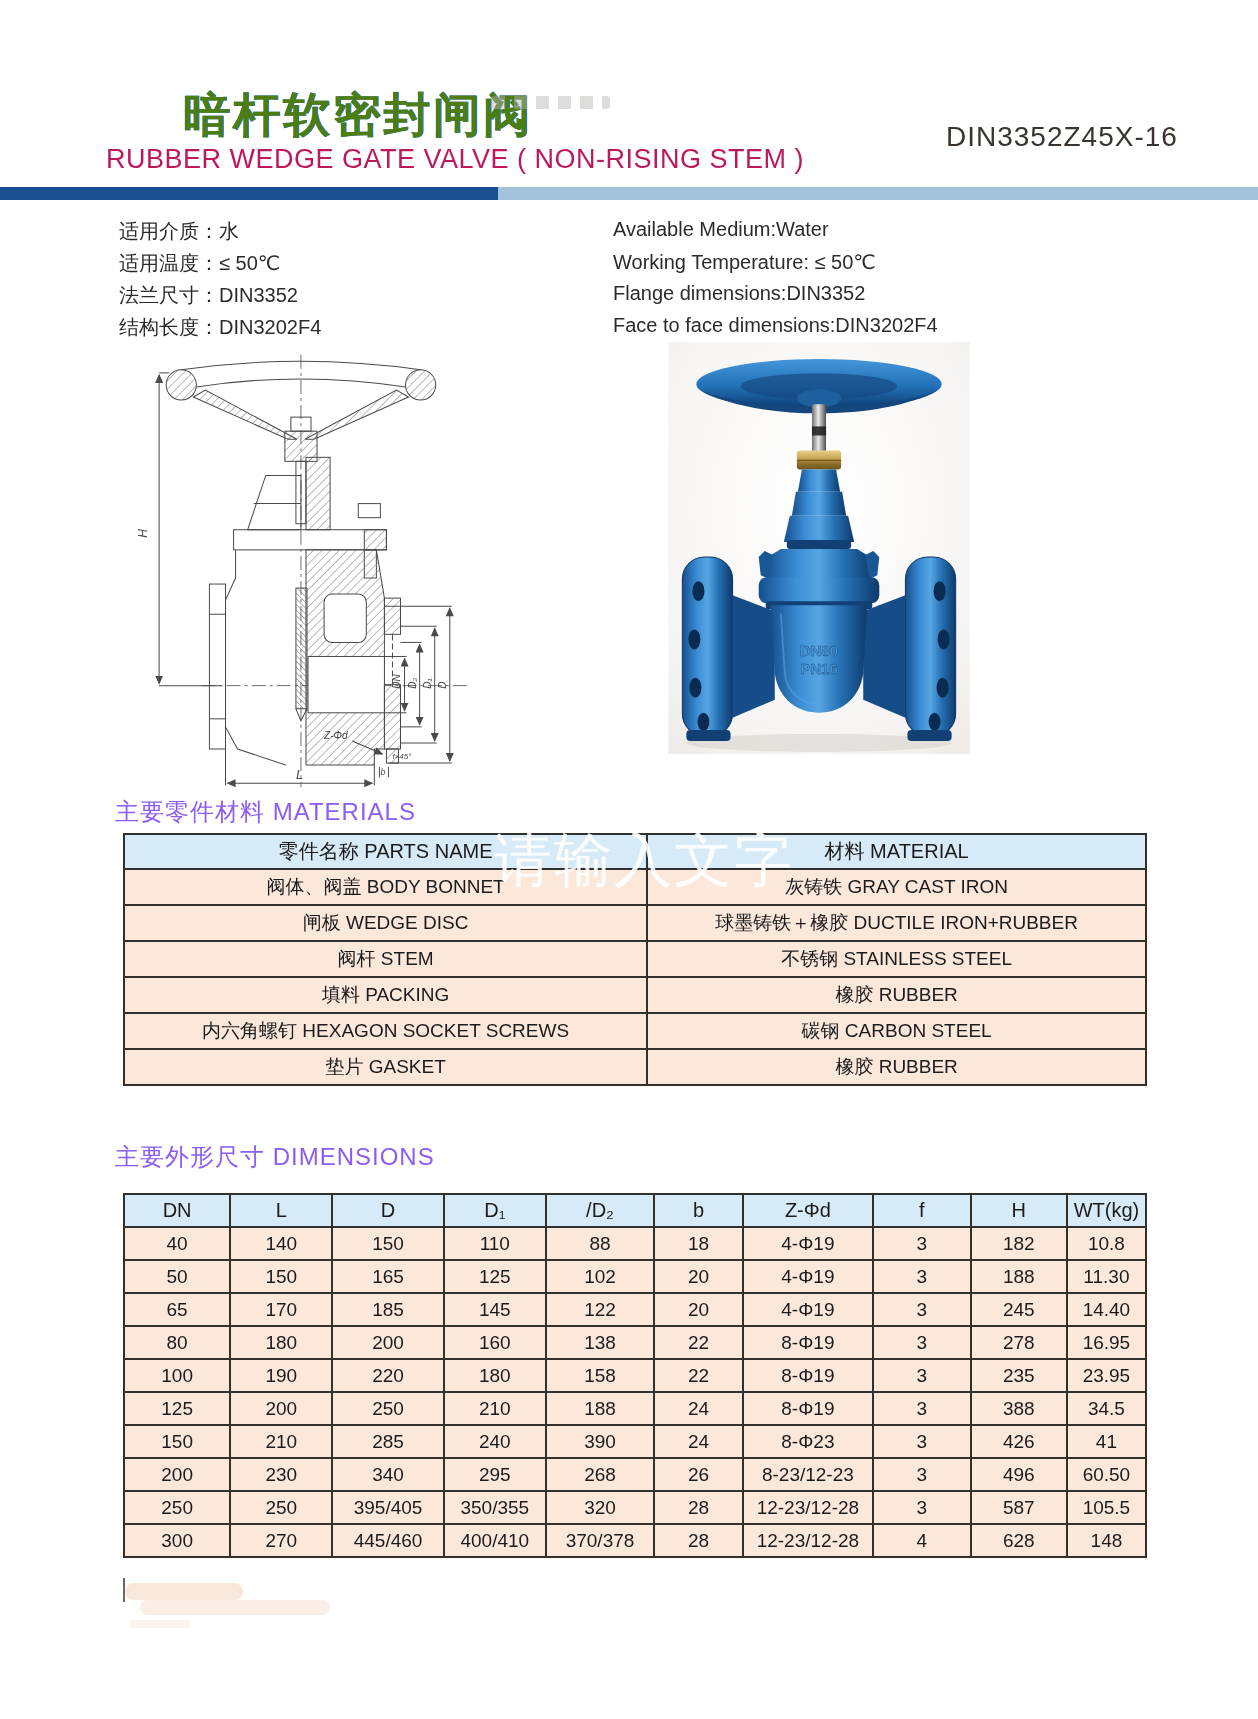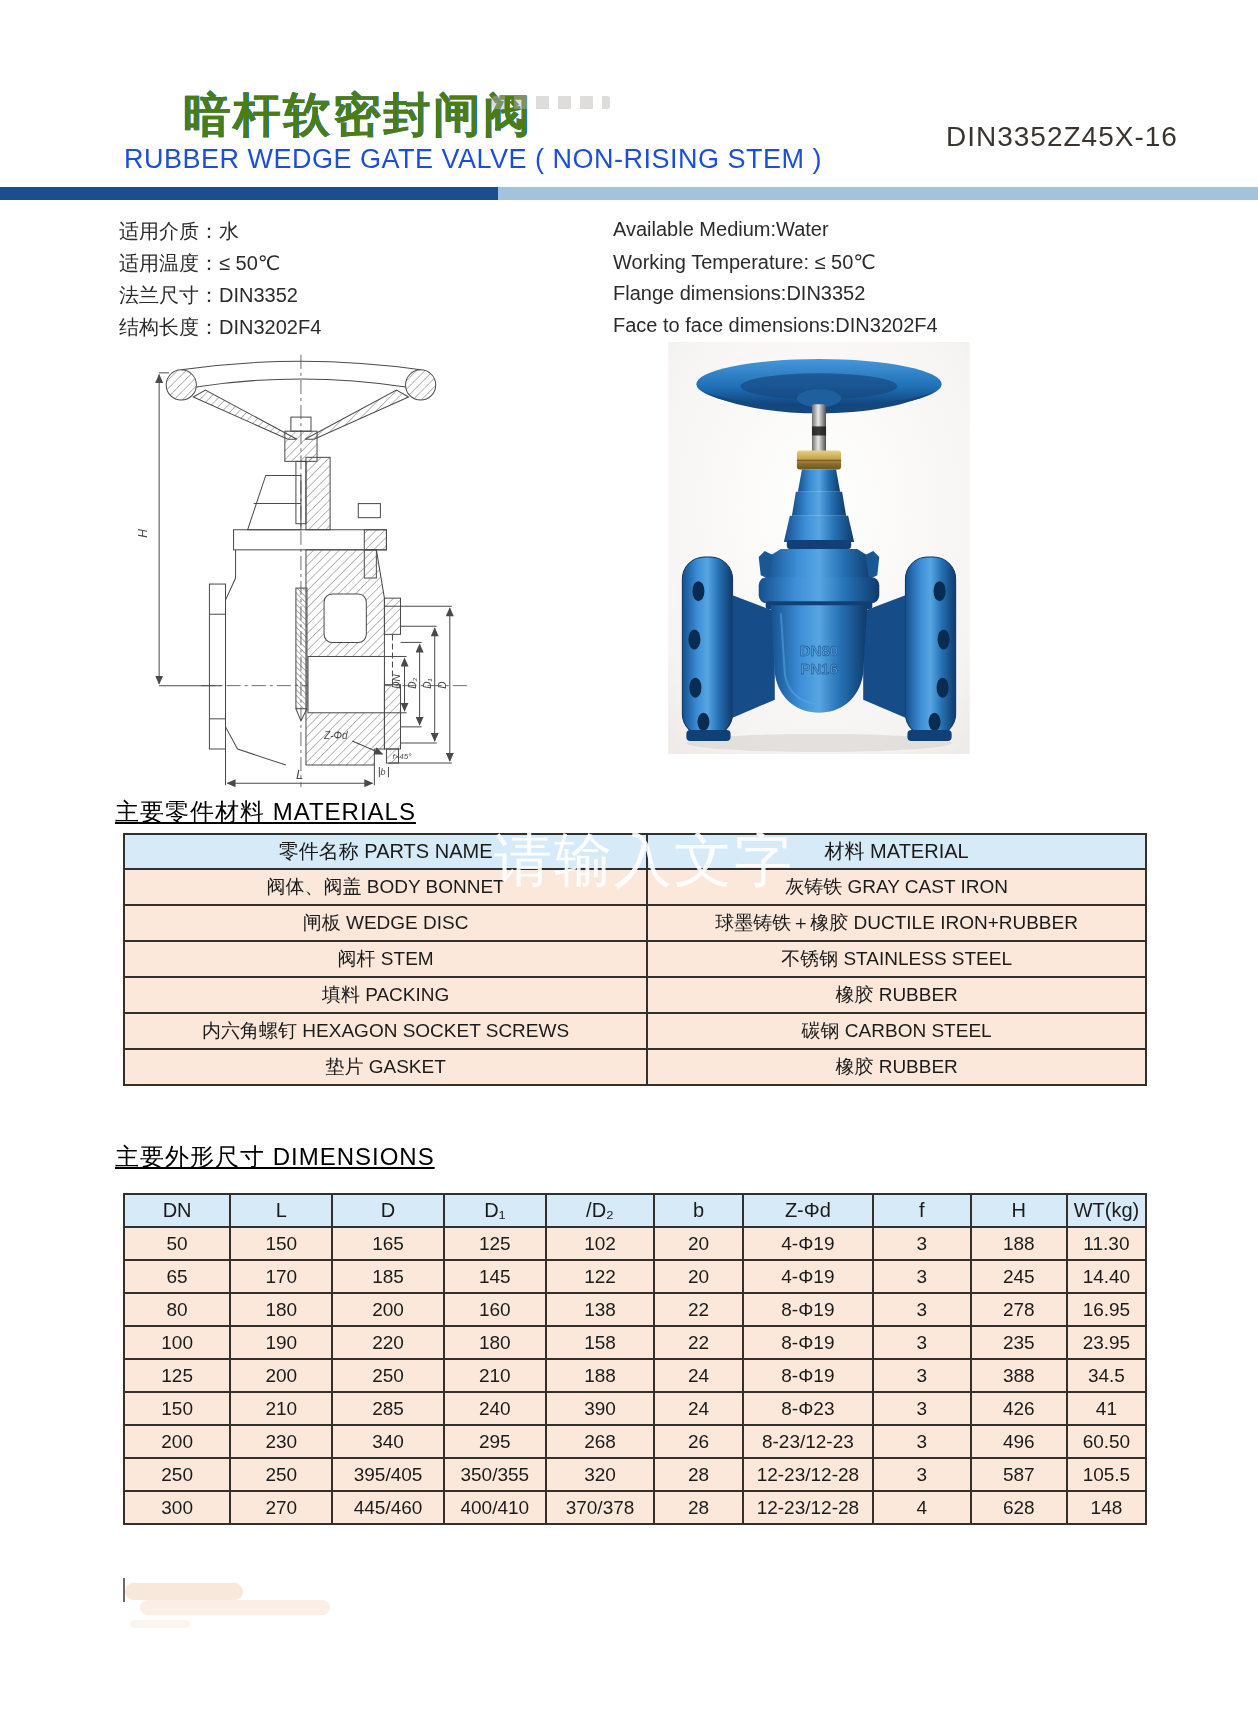--- a/index.html
+++ b/index.html
@@ -16,37 +16,37 @@
   }
   .title-artifact{
     left:492px;top:96px;width:118px;height:13px;opacity:.45;
     background:repeating-linear-gradient(90deg,#b7b3af 0 13px,transparent 13px 22px);
     border-radius:3px;
   }
   .model-code{
     left:946px;top:121px;font-size:28px;color:#3b342e;letter-spacing:1px;white-space:nowrap;
   }
   .subtitle-en{
-    left:124px;top:144px;font-size:27px;color:#1d4ed8;letter-spacing:.5px;white-space:nowrap;text-align:right;
+    left:106px;top:144px;font-size:27px;color:#be185d;letter-spacing:.5px;white-space:nowrap;text-align:right;
   }
   .bar{top:187px;height:13px;}
   .bar-dark{left:0;width:498px;background:#1b4e8e;}
   .bar-light{left:498px;width:760px;background:#a3c3dd;}
 
   
   .spec{font-size:20px;color:#2b2b2b;white-space:nowrap;}
   .spec-cn{left:119px;}
   .spec-en{left:613px;}
 
   
   .fig-drawing{left:135px;top:352px;width:352px;height:444px;}
   .fig-photo{left:668px;top:342px;width:302px;height:412px;}
 
   
-  .section-title{font-size:24px;color:#000000;white-space:nowrap;letter-spacing:1px;text-decoration:underline;}
+  .section-title{font-size:24px;color:#8b5cf6;white-space:nowrap;letter-spacing:1px;}
   .sheet-table{
     border-collapse:collapse;table-layout:fixed;width:1024px;background:#fbe8db;
   }
   .sheet-table th,.sheet-table td{
     border:2px solid #33302c;text-align:center;vertical-align:middle;
     font-size:19px;color:#1b1b1b;padding:0;overflow:hidden;white-space:nowrap;
   }
   .sheet-table th{background:#d7eaf7;font-weight:normal;font-size:20px;}
   #materials-table th{height:33px;}
   #materials-table td{height:34px;}
@@ -317,20 +317,32 @@
         <th>/D₂</th>
         <th>b</th>
         <th>Z-Φd</th>
         <th>f</th>
         <th>H</th>
         <th>WT(kg)</th>
       </tr>
     </thead>
   <tbody>
       <tr>
+        <td>40</td>
+        <td>140</td>
+        <td>150</td>
+        <td>110</td>
+        <td>88</td>
+        <td>18</td>
+        <td>4-Φ19</td>
+        <td>3</td>
+        <td>182</td>
+        <td>10.8</td>
+      </tr>
+      <tr>
         <td>50</td>
         <td>150</td>
         <td>165</td>
         <td>125</td>
         <td>102</td>
         <td>20</td>
         <td>4-Φ19</td>
         <td>3</td>
         <td>188</td>
         <td>11.30</td>

